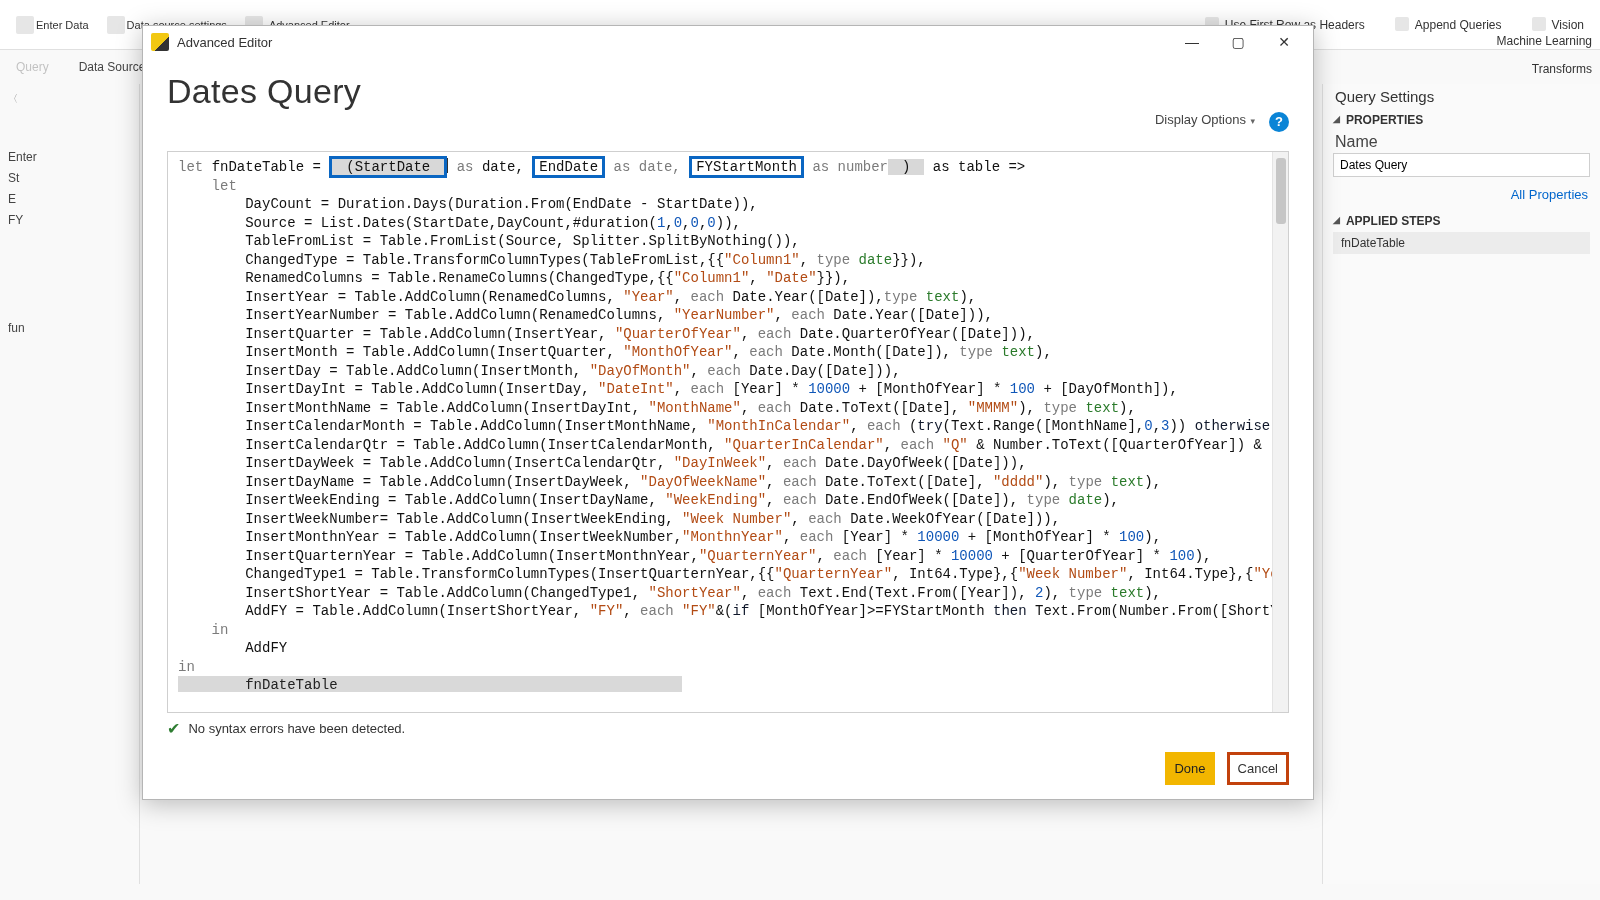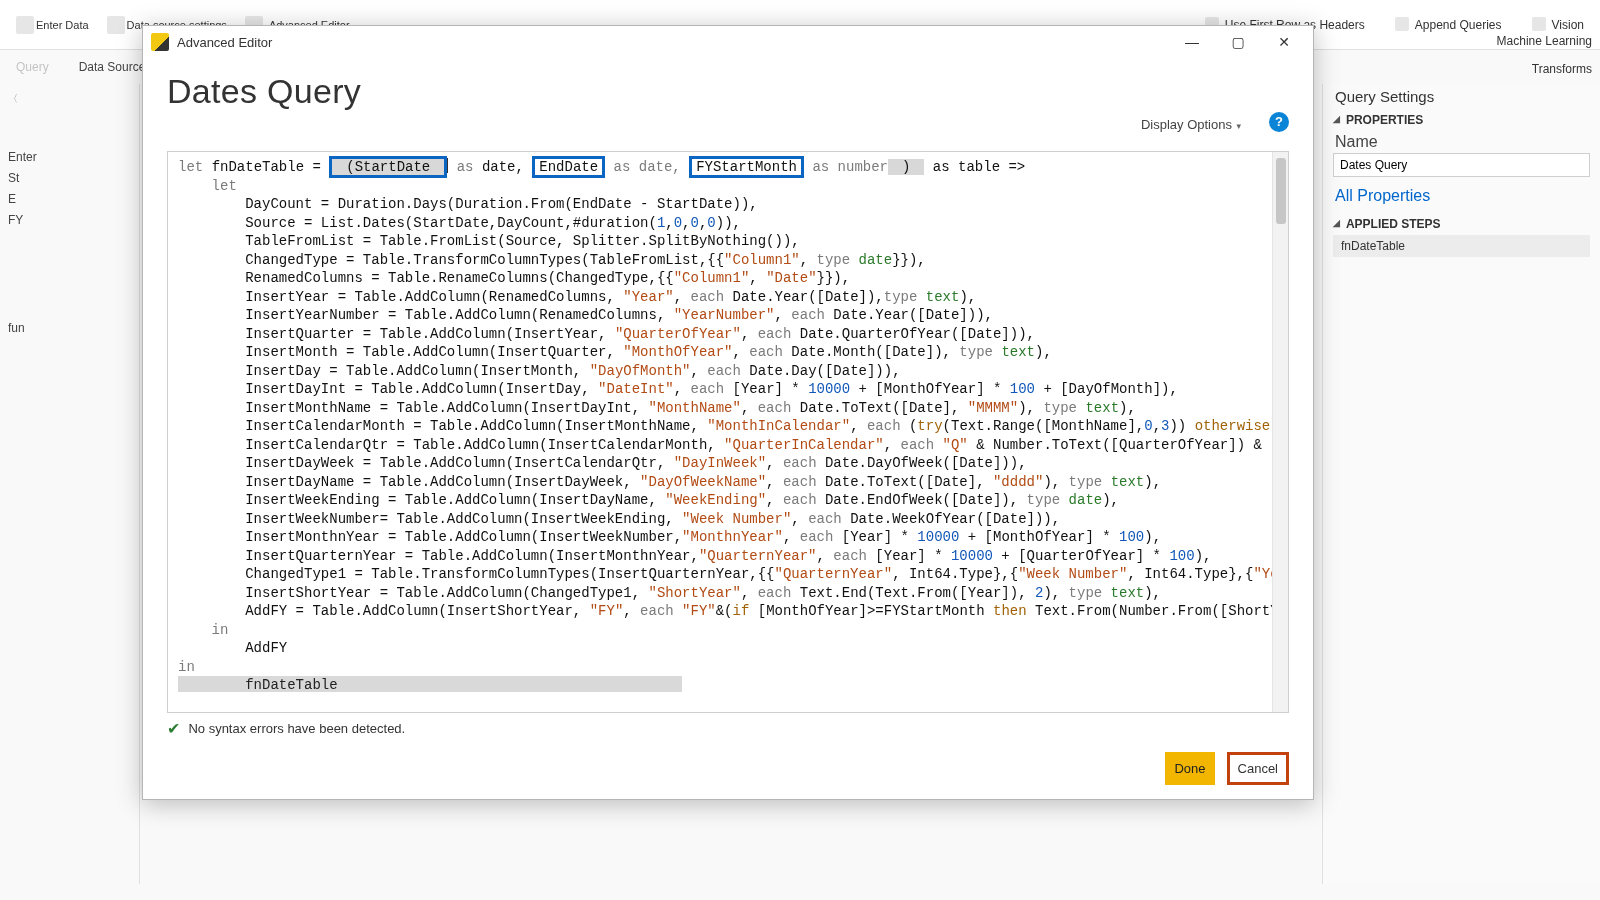--- a/index.html
+++ b/index.html
@@ -19,53 +19,53 @@
 
   
   .dialog { position:absolute; top:25px; left:142px; width:1172px; height:775px; background:#fff; border:1px solid #b5b5b5; box-shadow: 0 4px 24px rgba(0,0,0,0.25); display:flex; flex-direction:column; }
   .titlebar { height:32px; display:flex; align-items:center; padding:0 6px 0 8px; }
   .titlebar .logo { width:18px; height:18px; background:linear-gradient(135deg,#f2c811 60%,#333 60%); border-radius:2px; margin-right:8px;}
   .titlebar .title { font-size:13px; color:#333; }
   .titlebar .winbtns { margin-left:auto; display:flex; }
   .winbtn { width:46px; height:30px; display:flex; align-items:center; justify-content:center; color:#333; font-size:14px;}
   .dlg-body { flex:1; padding: 6px 24px 14px 24px; display:flex; flex-direction:column; }
   .query-title { font-size:34px; font-weight:300; color:#333; margin: 8px 0 6px 0; letter-spacing:0.3px; }
-  .editor-header-right { position:absolute; right:24px; top:86px; display:flex; align-items:flex-end; gap:28px; font-size:13px; color:#444; }
+  .editor-header-right { position:absolute; right:24px; top:86px; display:flex; align-items:flex-start; gap:14px; font-size:13px; color:#444; }
   .display-opts::after{ content:" ▾"; font-size:9px; color:#666; margin-left:2px; }
   .help { width:20px; height:20px; border-radius:50%; background:#0a84d6; color:#fff; text-align:center; line-height:20px; font-size:13px; font-weight:bold;}
 
   .editor-wrap { position:relative; flex:1; border:1px solid #cfcfcf; background:#fff; margin-top:34px; overflow:hidden; }
   .editor { font-family: Consolas, "Courier New", monospace; font-size:14px; line-height:18.5px; white-space:pre; padding:6px 10px; overflow:auto; height:540px; color:#111;}
   .editor .kw { color:#7b7b7b; }
   .editor .param { border:3px solid #0a66c2; padding:0 4px;}
   .editor .paren-hl { background:#d8d8d8; padding:0 14px;}
   .editor .str { color:#b24b14; }
   .editor .typ { color:#2a7a2a; }
   .editor .num { color:#1057b8; }
-  .editor .purp { color:#a16207;font-family:Liberation Mono, monospace; }
+  .editor .purp { color:#0f172a;font-family:Liberation Mono, monospace; }
   .editor .caret { display:inline-block; width:0; border-left:1px solid #333; height:15px; vertical-align:-2px;}
   .last-row-sel { display:inline-block; background:#d9d9d9; color:#222; padding:0; }
   .last-row-sel .inner{ background:#d9d9d9; }
   .vscroll { position:absolute; right:0; top:0; width:16px; height:100%; background:#f2f2f2; border-left:1px solid #e4e4e4;}
   .vthumb { position:absolute; right:2px; top:6px; width:10px; height:66px; background:#c6c6c6; border-radius:3px;}
   .status-row { display:flex; align-items:center; gap:8px; font-size:13px; color:#333; margin-top:6px;}
   .status-row .ok { color:#2e7d32; font-size:16px; }
   .btn-row { display:flex; justify-content:flex-end; gap:12px; margin-top:14px;}
   .btn { padding:6px 8px; font-size:13px; border:1px solid transparent; cursor:pointer; }
   .btn-primary { background:#f2b600; color:#222; }
   .btn-secondary { background:#fff; color:#333; border:3px solid #c2410c; }
 
   
   .settings-pane { position:absolute; top:84px; right:0; width:278px; border-left:1px solid #e0e0e0; height:800px; background:#fafafa; padding:0 10px; font-size:12px; }
   .sp-title { font-size:15px; color:#333; margin:4px 2px 8px 2px; }
   .sp-section-hdr { font-size:12px; font-weight:600; color:#333; display:flex; align-items:center; gap:6px; margin-top:6px;}
   .sp-section-hdr::before{ content:"◢"; font-size:9px; color:#555; transform:translateY(-1px); }
   .sp-label { font-size:16px; color:#444; margin:6px 2px 2px 2px;}
   .sp-input { width:100%; border:1px solid #cfcfcf; padding:4px 6px; font-size:12px; margin-bottom:4px;}
-  .sp-link { color:#0066cc; font-size:16px; margin:6px 2px; display:block; }
+  .sp-link { color:#0066cc; font-size:13px; margin:6px 2px; display:block;text-align:right; }
   .applied-step { background:#ececec; padding:4px 8px; margin-top:4px; font-size:12px;}
   
 </style>
 </head>
 <body>
 
 <div class="ribbon-bg">
   <div class="ribbon-item">
       <div class="icn"></div>
       <span>Enter

